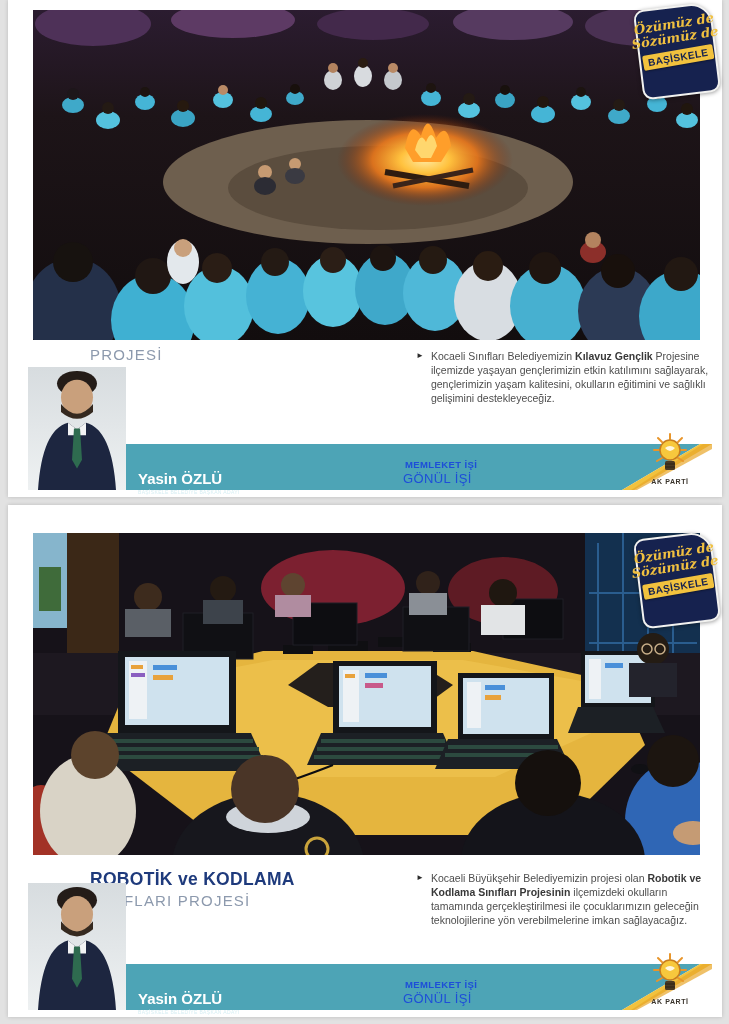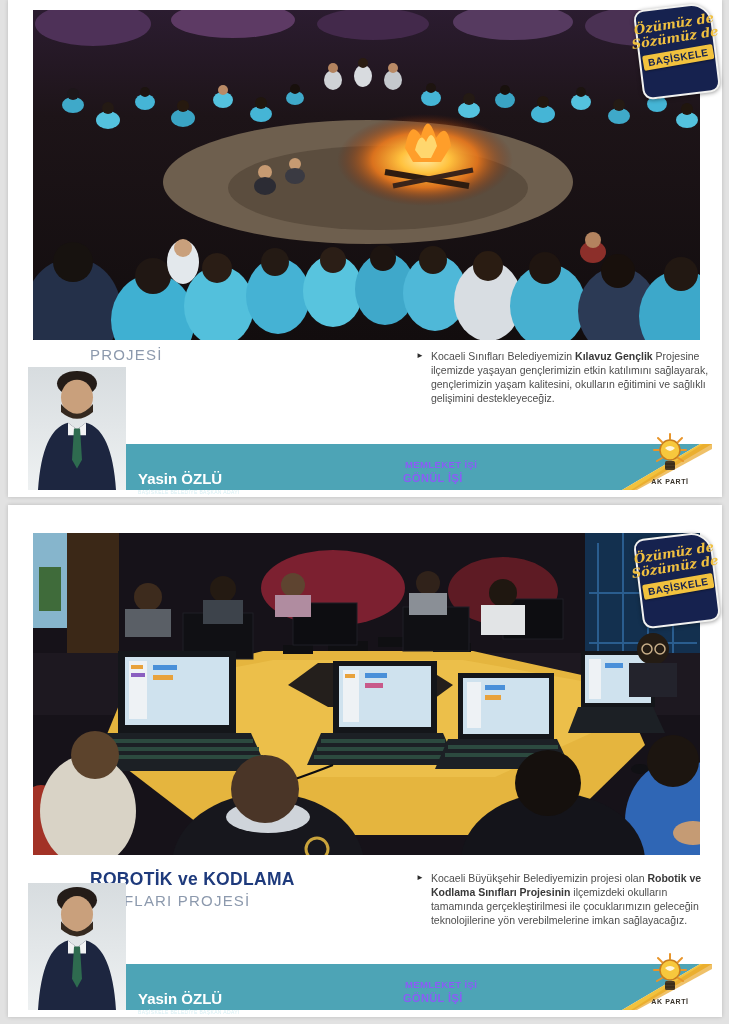--- a/index.html
+++ b/index.html
@@ -64,23 +64,23 @@
 
   
   .teal-bar{
     position:absolute;left:48px;right:115px;bottom:7px;height:46px;
     background:#4da4b6;z-index:1;
   }
   .corner-svg{position:absolute;right:10px;bottom:7px;width:105px;height:46px;z-index:1;}
   .name-block{position:absolute;left:130px;bottom:2px;z-index:4;}
   .candidate-name{color:#ffffff;font-weight:bold;font-size:15px;line-height:16px;}
   .candidate-role{color:#d6eef3;font-size:5px;letter-spacing:.35px;margin-top:2px;}
-  .slogan-block{position:absolute;left:395px;bottom:10px;z-index:4;color:#8b5cf6;}
+  .slogan-block{position:absolute;left:395px;bottom:10px;z-index:4;color:#1d4ed8;}
   .slogan-1{font-weight:bold;font-size:9.5px;letter-spacing:.4px;line-height:10px;margin-left:2px;}
-  .slogan-2{font-weight:bold;font-size:11px;letter-spacing:.4px;line-height:17px;}
+  .slogan-2{font-weight:normal;font-size:13px;letter-spacing:.4px;line-height:17px;}
   .logo-block{
     position:absolute;right:16px;bottom:12px;width:72px;z-index:5;
     display:flex;flex-direction:column;align-items:center;
   }
   .party-name{font-size:7px;font-weight:bold;color:#3a342c;letter-spacing:.6px;margin-top:1px;}
 </style>
 </head>
 <body>
 
 <section class="card" id="card1">

